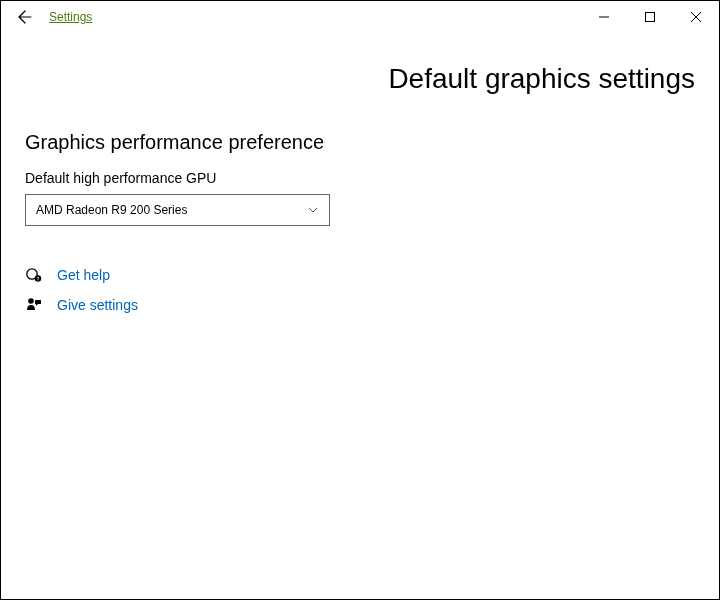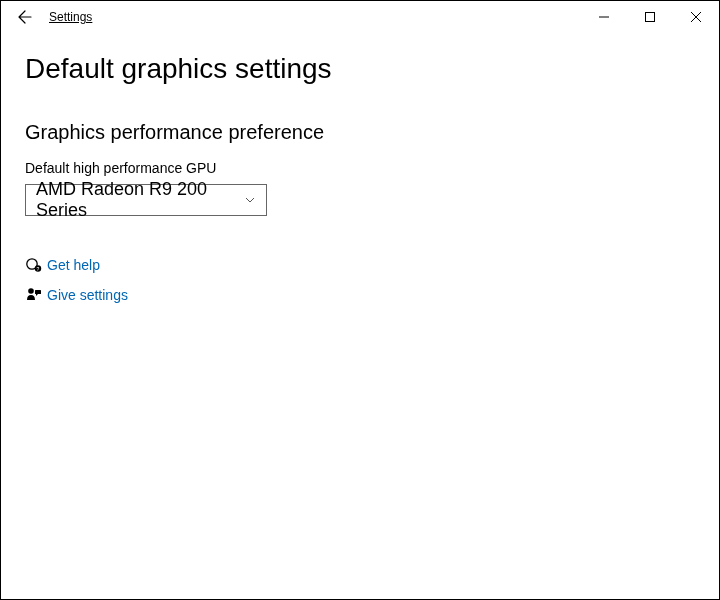--- a/index.html
+++ b/index.html
@@ -20,74 +20,76 @@
   .titlebar .back-btn {
     width: 40px;
     height: 32px;
     display: flex;
     align-items: center;
     justify-content: center;
     cursor: pointer;
   }
   .titlebar .title {
     padding-left: 4px;
-    color: #000000;
+    color: #4d7c0f;
     text-decoration: underline;
   }
   .titlebar .spacer { flex: 1; }
   .win-controls { display: flex; }
   .win-btn {
     width: 46px;
     height: 32px;
     display: flex;
     align-items: center;
     justify-content: center;
     cursor: pointer;
   }
   .content {
     padding: 20px 24px;
   }
   h1.page-title {
     font-size: 28px;
     font-weight: 400;
+    margin-top: 10px;
     margin-bottom: 36px;
+    text-align: right;
   }
   h2.section-heading {
     font-size: 20px;
     font-weight: 400;
     margin-bottom: 16px;
   }
   .field-label {
     font-size: 14px;
     margin-bottom: 8px;
     margin-top: 8px;
   }
   .dropdown {
-    width: 242px;
+    width: 305px;
     height: 32px;
     border: 1px solid #666;
     display: flex;
     align-items: center;
     justify-content: space-between;
     padding: 0 10px;
-    font-size: 18px;
+    font-size: 12px;
     cursor: pointer;
     background: #fff;
   }
   .dropdown .chev {
     display: flex;
     align-items: center;
   }
   .links {
     margin-top: 40px;
   }
   .link-row {
     display: flex;
     align-items: center;
-    gap: 4px;
+    gap: 14px;
     margin-bottom: 12px;
     font-size: 14px;
   }
   .link-row .icon {
     width: 18px;
     height: 18px;
     display: flex;
     align-items: center;
     justify-content: center;
     color: #000;

